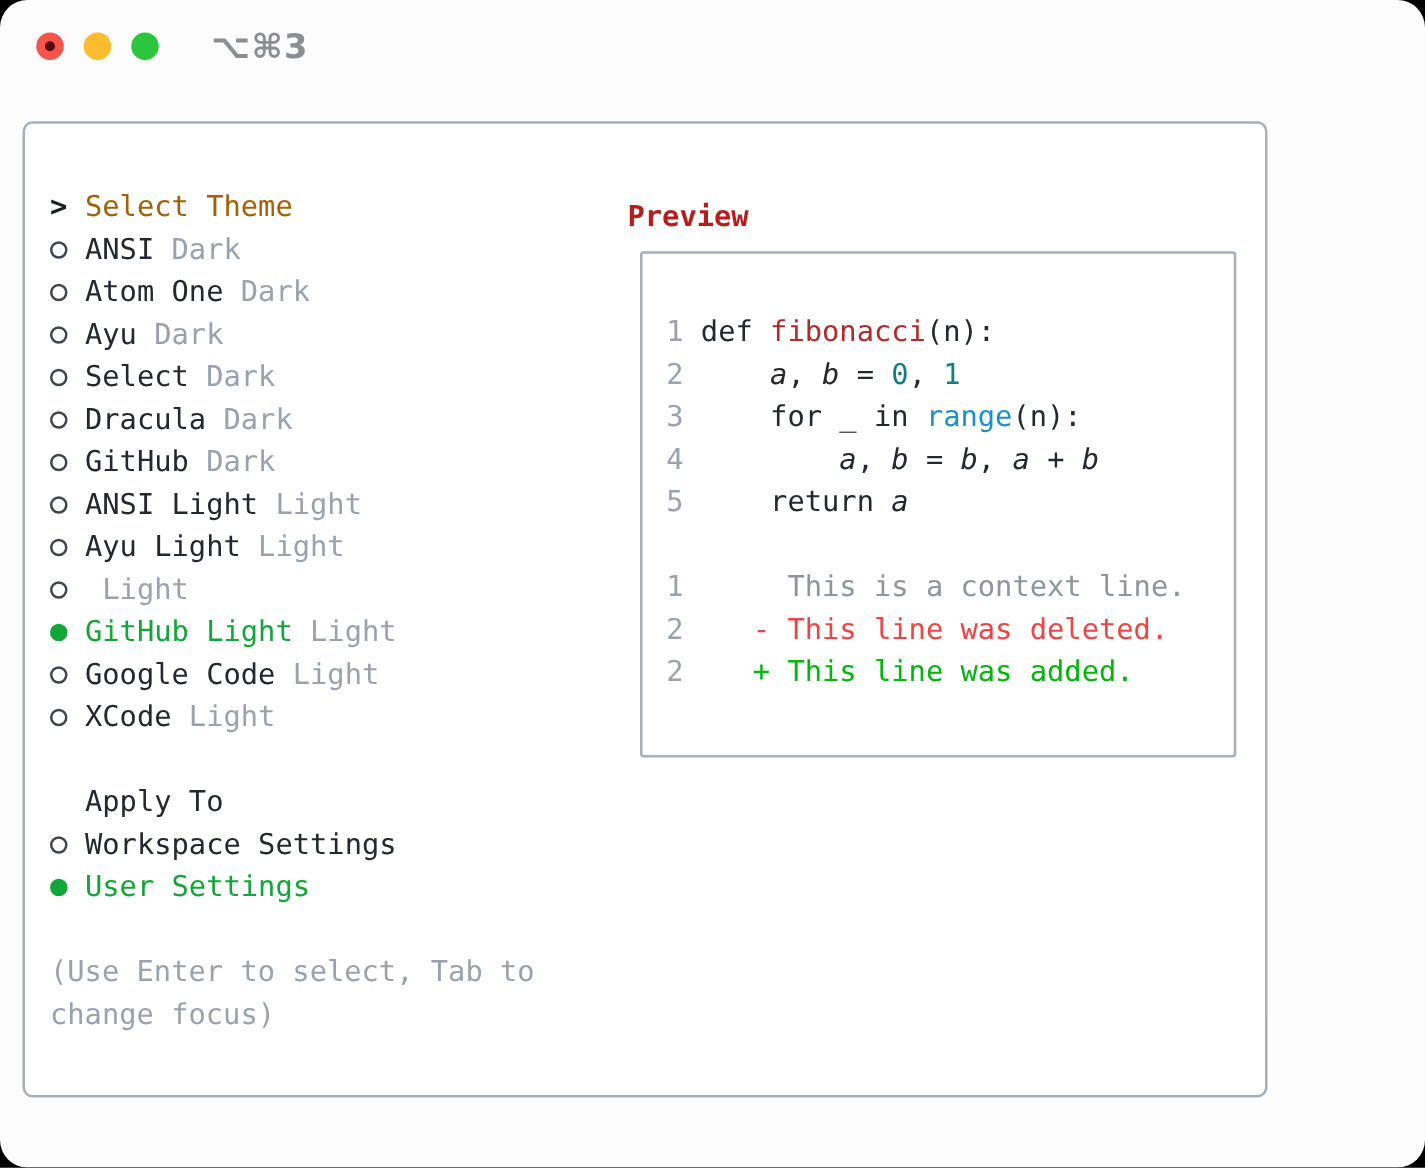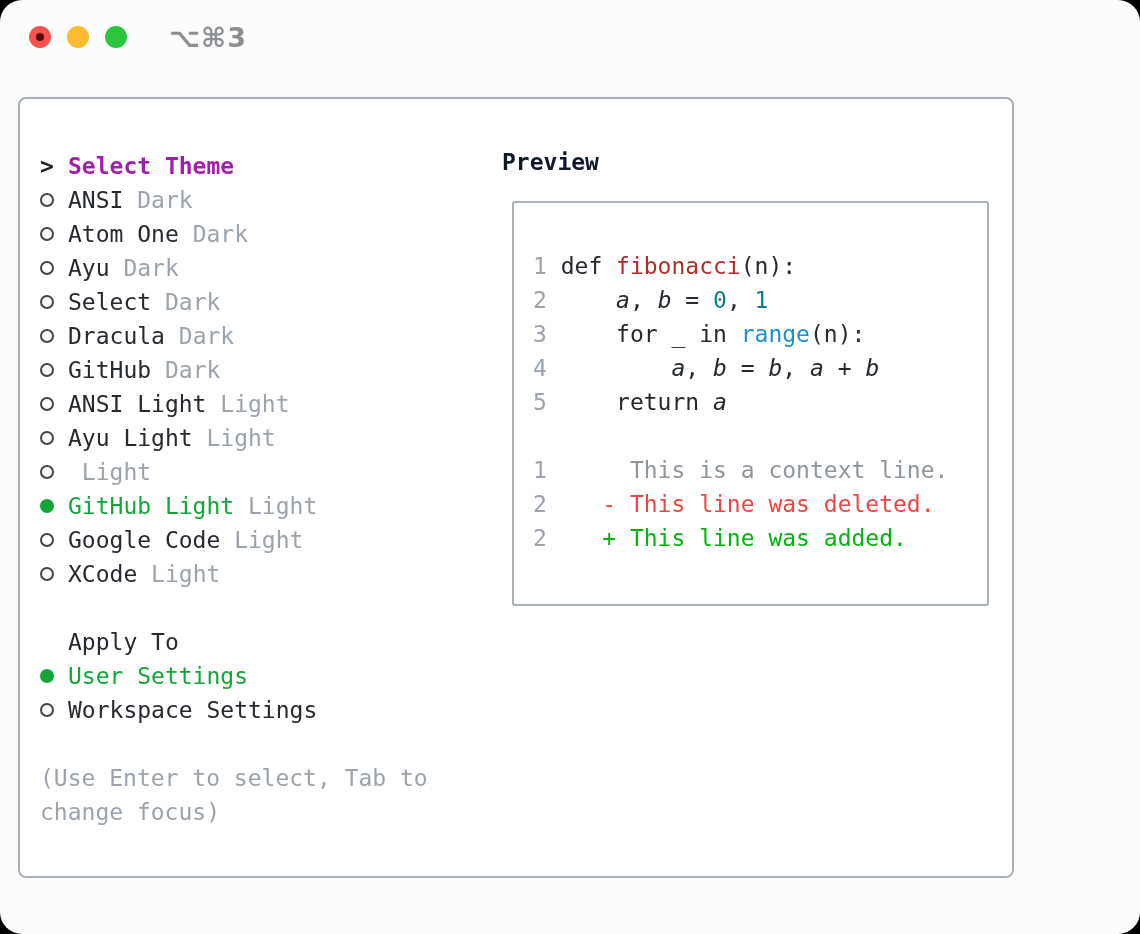--- a/index.html
+++ b/index.html
@@ -50,33 +50,33 @@
   }
   .row .marker {
     width: 28px; flex: 0 0 28px; display: flex; align-items: center;
   }
   .cursor { font-weight: bold; color: #1b1f24; }
   .radio {
     width: 14px; height: 14px; border-radius: 50%;
     border: 2px solid #40464d; background: transparent;
   }
   .radio.on { border-color: #12a639; background: #12a639; }
-  .hdr { font-weight: bold; color: #a21caf; }
+  .hdr { font-weight: normal; color: #a16207; }
   .item-name { color: #24292f; }
   .item-name.sel { color: #12a639; }
   .variant { color: #9aa3ad; text-align: center; }
   .blank { height: 34px; }
   .help-line { height: 34px; display: flex; align-items: center;
     font-size: 23px; color: #9aa3ad; white-space: pre; text-align: center; }
 
   
   .preview-header {
-    position: absolute; left: 482px; top: 46px; height: 34px;
+    position: absolute; left: 482px; top: 58px; height: 34px;
     display: flex; align-items: center;
-    font-size: 23px; font-weight: bold; color: #0f172a;
+    font-size: 23px; font-weight: bold; color: #b91c1c;
   }
   .preview-box {
     position: absolute; left: 492px; top: 102px;
     width: 477px; height: 405px;
     border: 2px solid #a7afb8;
     border-radius: 3px;
     background: #fff;
     padding: 46px 0 0 19px;
     overflow: hidden;
   }
@@ -132,22 +132,22 @@
           <div class="row"><span class="marker"><span class="radio"></span></span><span class="item-name">XCode</span><span class="variant"> Light</span></div>
         </div>
 
       <div class="blank"></div>
 
       <div class="row">
         <span class="marker"></span>
         <span>Apply To</span>
       </div>
       <div id="apply-list">
+          <div class="row"><span class="marker"><span class="radio"></span></span><span class="item-name">Workspace Settings</span></div>
           <div class="row"><span class="marker"><span class="radio on"></span></span><span class="item-name sel">User Settings</span></div>
-          <div class="row"><span class="marker"><span class="radio"></span></span><span class="item-name">Workspace Settings</span></div>
         </div>
 
       <div class="blank"></div>
 
       <div class="help-line">(Use Enter to select, Tab to</div>
       <div class="help-line">change focus)</div>
     </div>
 
     <div class="preview-header">Preview</div>
 

